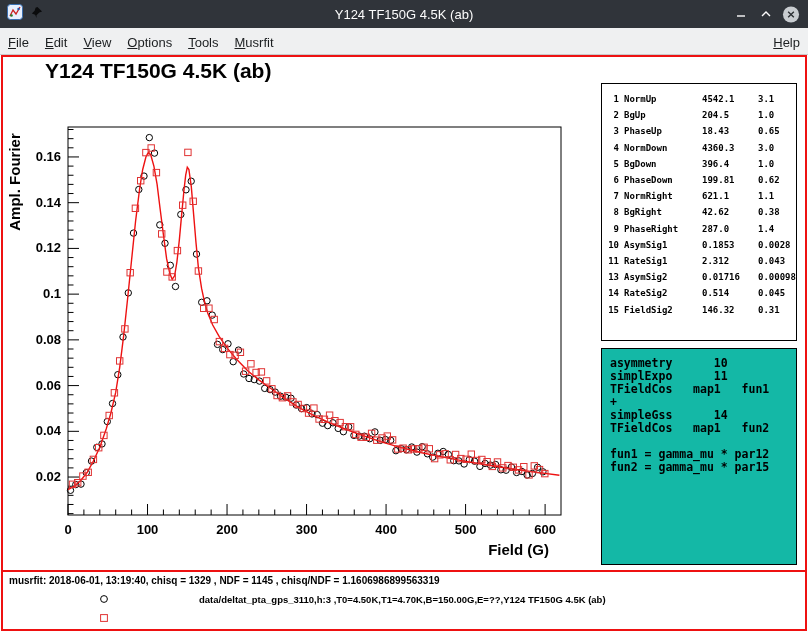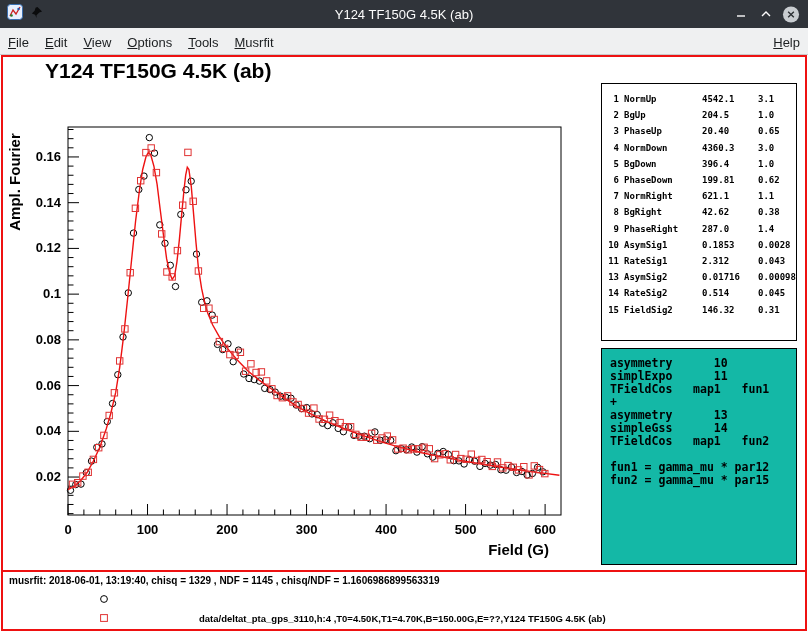--- a/index.html
+++ b/index.html
@@ -377,55 +377,54 @@
             <rect x="522.8" y="414.7" width="6.4" height="6.4"></rect>
             <rect x="528.1" y="405.7" width="6.4" height="6.4"></rect>
             <rect x="533.3" y="409.4" width="6.4" height="6.4"></rect>
             <rect x="538.6" y="413.4" width="6.4" height="6.4"></rect>
           </g>
         </svg>
       <div class="pad-title">Y124 TF150G 4.5K (ab)</div>
       <div class="param-box">
           <div class="param-row"><span class="param-num">1</span><span class="param-name">NormUp</span><span class="param-value">4542.1</span><span class="param-error">3.1</span></div>
           <div class="param-row"><span class="param-num">2</span><span class="param-name">BgUp</span><span class="param-value">204.5</span><span class="param-error">1.0</span></div>
-          <div class="param-row"><span class="param-num">3</span><span class="param-name">PhaseUp</span><span class="param-value">20.40</span><span class="param-error">0.65</span></div>
+          <div class="param-row"><span class="param-num">3</span><span class="param-name">PhaseUp</span><span class="param-value">18.43</span><span class="param-error">0.65</span></div>
           <div class="param-row"><span class="param-num">4</span><span class="param-name">NormDown</span><span class="param-value">4360.3</span><span class="param-error">3.0</span></div>
           <div class="param-row"><span class="param-num">5</span><span class="param-name">BgDown</span><span class="param-value">396.4</span><span class="param-error">1.0</span></div>
           <div class="param-row"><span class="param-num">6</span><span class="param-name">PhaseDown</span><span class="param-value">199.81</span><span class="param-error">0.62</span></div>
           <div class="param-row"><span class="param-num">7</span><span class="param-name">NormRight</span><span class="param-value">621.1</span><span class="param-error">1.1</span></div>
           <div class="param-row"><span class="param-num">8</span><span class="param-name">BgRight</span><span class="param-value">42.62</span><span class="param-error">0.38</span></div>
           <div class="param-row"><span class="param-num">9</span><span class="param-name">PhaseRight</span><span class="param-value">287.0</span><span class="param-error">1.4</span></div>
           <div class="param-row"><span class="param-num">10</span><span class="param-name">AsymSig1</span><span class="param-value">0.1853</span><span class="param-error">0.0028</span></div>
           <div class="param-row"><span class="param-num">11</span><span class="param-name">RateSig1</span><span class="param-value">2.312</span><span class="param-error">0.043</span></div>
           <div class="param-row"><span class="param-num">13</span><span class="param-name">AsymSig2</span><span class="param-value">0.01716</span><span class="param-error">0.00098</span></div>
           <div class="param-row"><span class="param-num">14</span><span class="param-name">RateSig2</span><span class="param-value">0.514</span><span class="param-error">0.045</span></div>
           <div class="param-row"><span class="param-num">15</span><span class="param-name">FieldSig2</span><span class="param-value">146.32</span><span class="param-error">0.31</span></div>
         </div>
       <div class="theory-box">
           <div class="theory-line">asymmetry      10</div>
           <div class="theory-line">simplExpo      11</div>
           <div class="theory-line">TFieldCos   map1   fun1</div>
           <div class="theory-line">+</div>
-          <div class="theory-line">asymmetry      13</div>
           <div class="theory-line">simpleGss      14</div>
           <div class="theory-line">TFieldCos   map1   fun2</div>
           <div class="theory-line"></div>
           <div class="theory-line">fun1 = gamma_mu * par12</div>
           <div class="theory-line">fun2 = gamma_mu * par15</div>
         </div>
     </div>
     <div class="info-pad">
       <div class="fit-info">musrfit: 2018-06-01, 13:19:40, chisq = 1329 , NDF = 1145 , chisq/NDF = 1.1606986899563319</div>
     <div class="legend-row" style="top: 19px;">
           <svg width="14" height="14" class="legend-marker">
             <circle cx="7" cy="7" r="3.4" fill="none" stroke="#000000"></circle>
           </svg>
+          <span class="legend-label">data/deltat_pta_gps_3110,h:3 ,T0=4.50K,T1=4.70K,B=150.00G,E=??,Y124 TF150G 4.5K (ab)</span>
         </div>
         <div class="legend-row" style="top: 37.5px;">
           <svg width="14" height="14" class="legend-marker">
             <rect x="3.6" y="3.6" width="6.8" height="6.8" fill="none" stroke="#e03333"></rect>
           </svg>
-          <span class="legend-label">data/deltat_pta_gps_3110,h:4 ,T0=4.50K,T1=4.70K,B=150.00G,E=??,Y124 TF150G 4.5K (ab)</span>
         </div>
       </div>
   </div>
 
 </div>
 
 </body></html>

